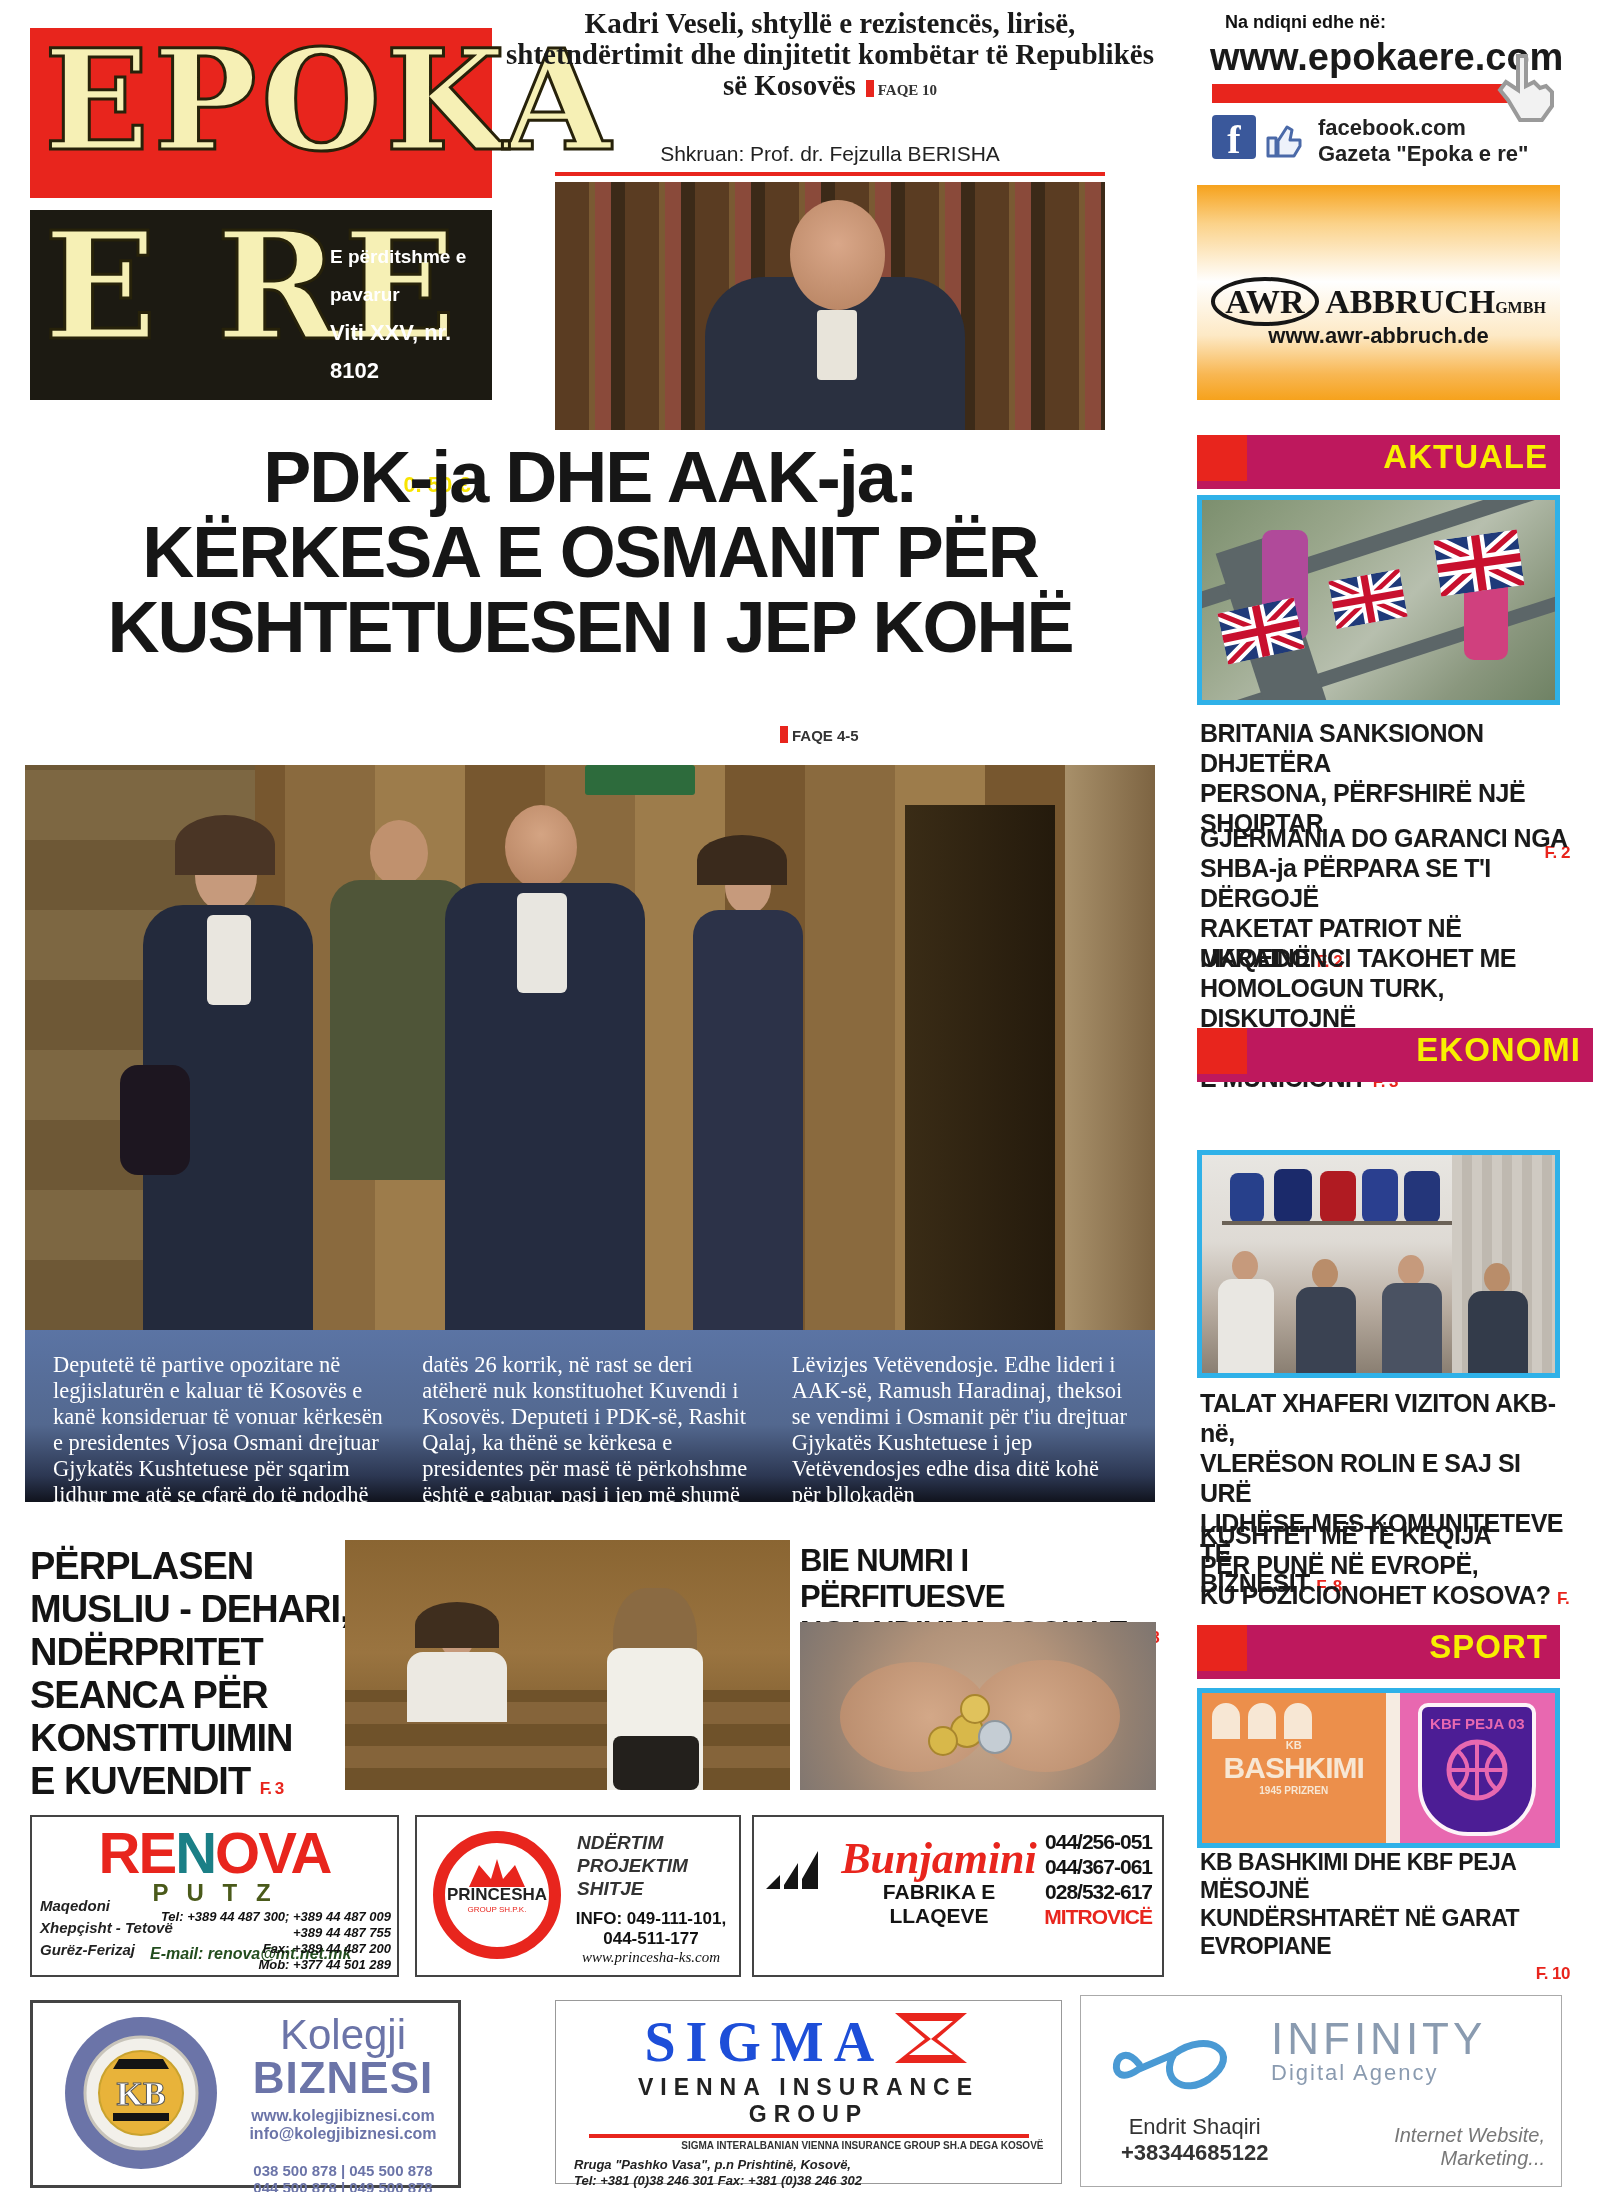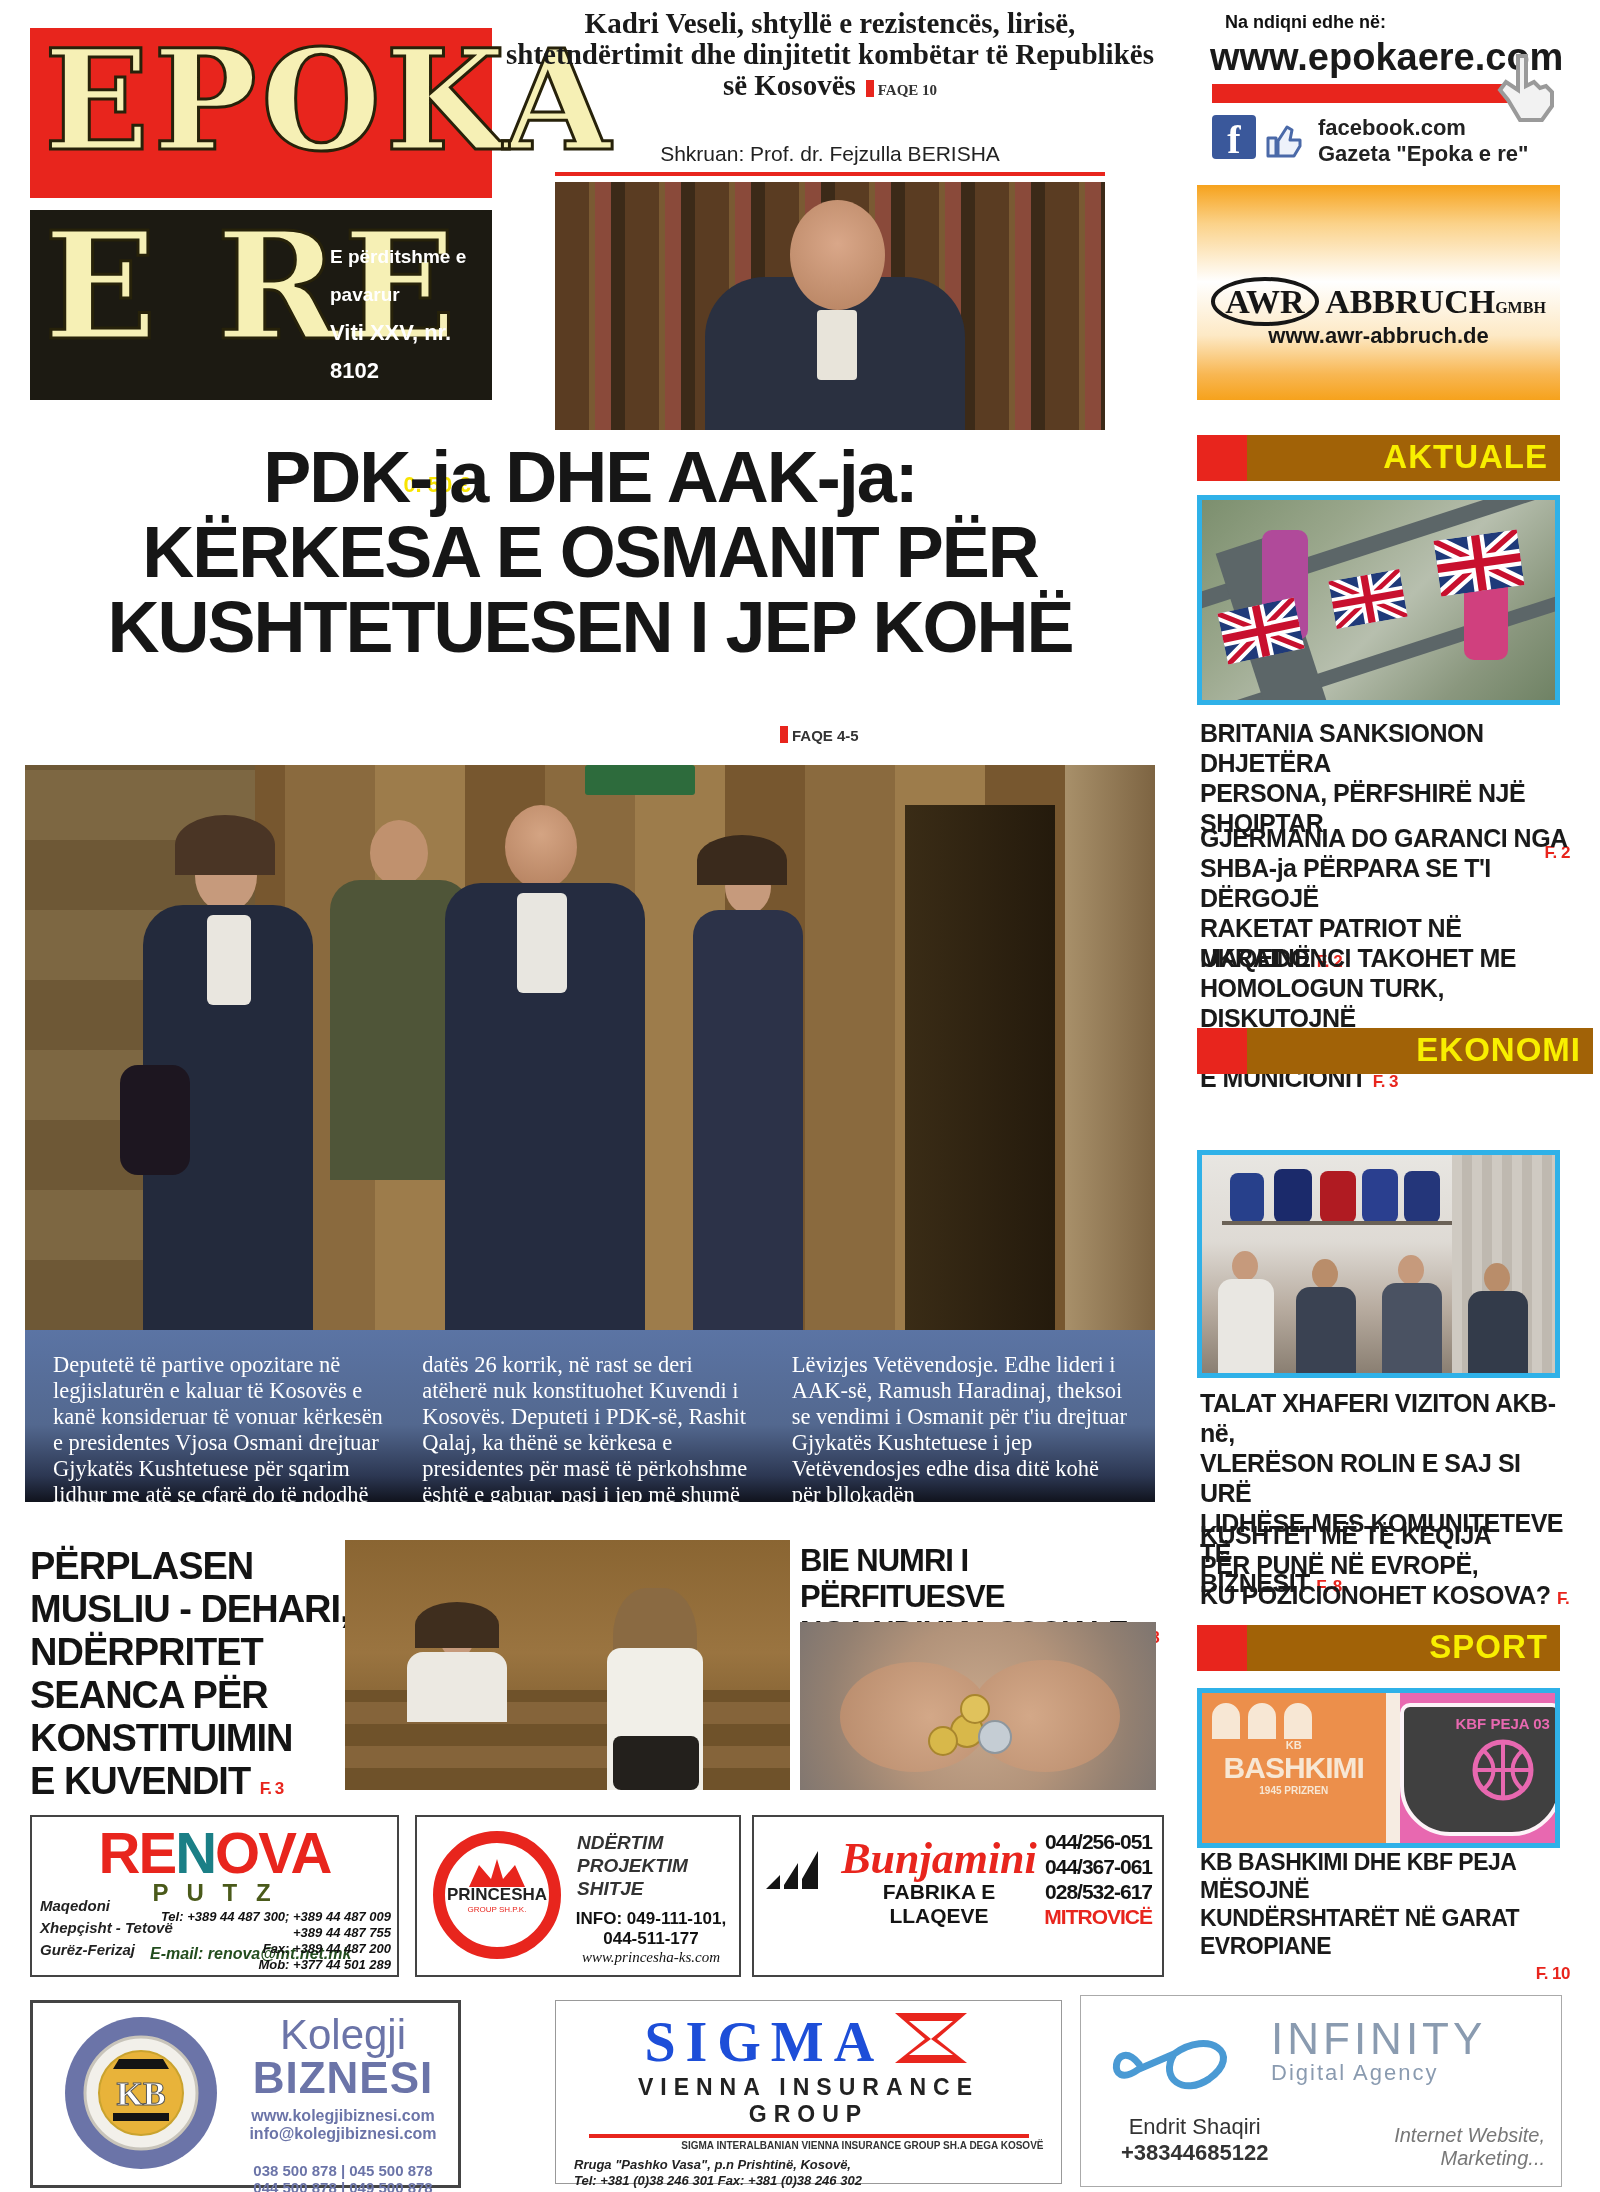--- a/index.html
+++ b/index.html
@@ -23,21 +23,21 @@
   .refmark{display:inline-block;width:8px;height:17px;background:#e8251d;margin:0 4px 0 10px;vertical-align:-2px;}
   .refsmall{font-size:15px;font-weight:700;color:#333;}
   
   .follow-label{left:1225px;top:12px;font-size:18px;font-weight:700;color:#111;}
   .follow-url{left:1210px;top:36px;width:350px;font-size:38px;font-weight:700;color:#1a1a1a;letter-spacing:0px;}
   .follow-bar{left:1212px;top:84px;width:298px;height:19px;background:#e8251d;}
   .fb-square{left:1212px;top:115px;width:44px;height:44px;background:#3a589b;border-radius:4px;
       color:#fff;font-weight:900;font-size:40px;text-align:center;line-height:50px;font-family:"Liberation Serif",serif;}
   .fb-text{left:1318px;top:115px;font-size:22px;font-weight:700;color:#222;line-height:26px;}
   
-  .banner{width:363px;height:46px;background:#a16207;left:1197px;}
+  .banner{width:363px;height:54px;background:#be185d;left:1197px;}
   .banner .red{position:absolute;left:0;top:0;width:50px;height:46px;background:#e8251d;}
   .banner .txt{position:absolute;right:12px;top:3px;font-weight:900;font-size:33px;color:#f8ef00;letter-spacing:1px;}
   
   .ph{overflow:hidden;}
   .cyanb{border:5px solid #2fb1e8;}
   .silh{position:absolute;border-radius:8px;}
   .head{position:absolute;border-radius:50%;}
   
   .hl{font-weight:900;color:#141414;letter-spacing:-1px;}
   .lead-hl{left:30px;top:440px;width:1120px;text-align:center;font-size:72px;line-height:75px;
@@ -301,21 +301,21 @@
     <div style="text-align:center;margin-top:6px;">
       <svg width="120" height="40" viewBox="0 0 120 40">
         <path d="M10 40 V18 a14 14 0 0 1 28 0 V40 M46 40 V18 a14 14 0 0 1 28 0 V40 M82 40 V18 a14 14 0 0 1 28 0 V40" fill="#f7e7d4"></path>
       </svg>
     </div>
     <div class="sport-word" style="text-align:center;font-size:11px;">KB</div>
     <div class="sport-word" style="text-align:center;font-size:30px;letter-spacing:-1px;">BASHKIMI</div>
     <div class="sport-word" style="text-align:center;font-size:10px;">1945 PRIZREN</div>
   </div>
   <div class="sport-pink">
-    <div style="margin:10px auto 0 auto;width:110px;height:125px;background:#404040;border-radius:10px 10px 50px 50px;border:4px solid #fdf3f8;text-align:center;padding-left:44px;">
+    <div style="margin:10px auto 0 auto;width:110px;height:125px;background:#4c1d95;border-radius:10px 10px 50px 50px;border:4px solid #fdf3f8;text-align:center;">
       <div style="color:#e868b0;font-weight:900;font-size:15px;margin-top:8px;">KBF PEJA 03</div>
       <svg width="64" height="64" viewBox="0 0 64 64" style="margin:6px auto 0 auto;">
         <circle cx="32" cy="32" r="28" fill="none" stroke="#e868b0" stroke-width="5"></circle>
         <path d="M4 32 h56 M32 4 v56 M12 12 c14 12 14 28 0 40 M52 12 c-14 12 -14 28 0 40" fill="none" stroke="#e868b0" stroke-width="4"></path>
       </svg>
     </div>
   </div>
 </div>
 
 <div class="abs rc-hl" style="top:1848px;font-size:23px;line-height:28px;">

